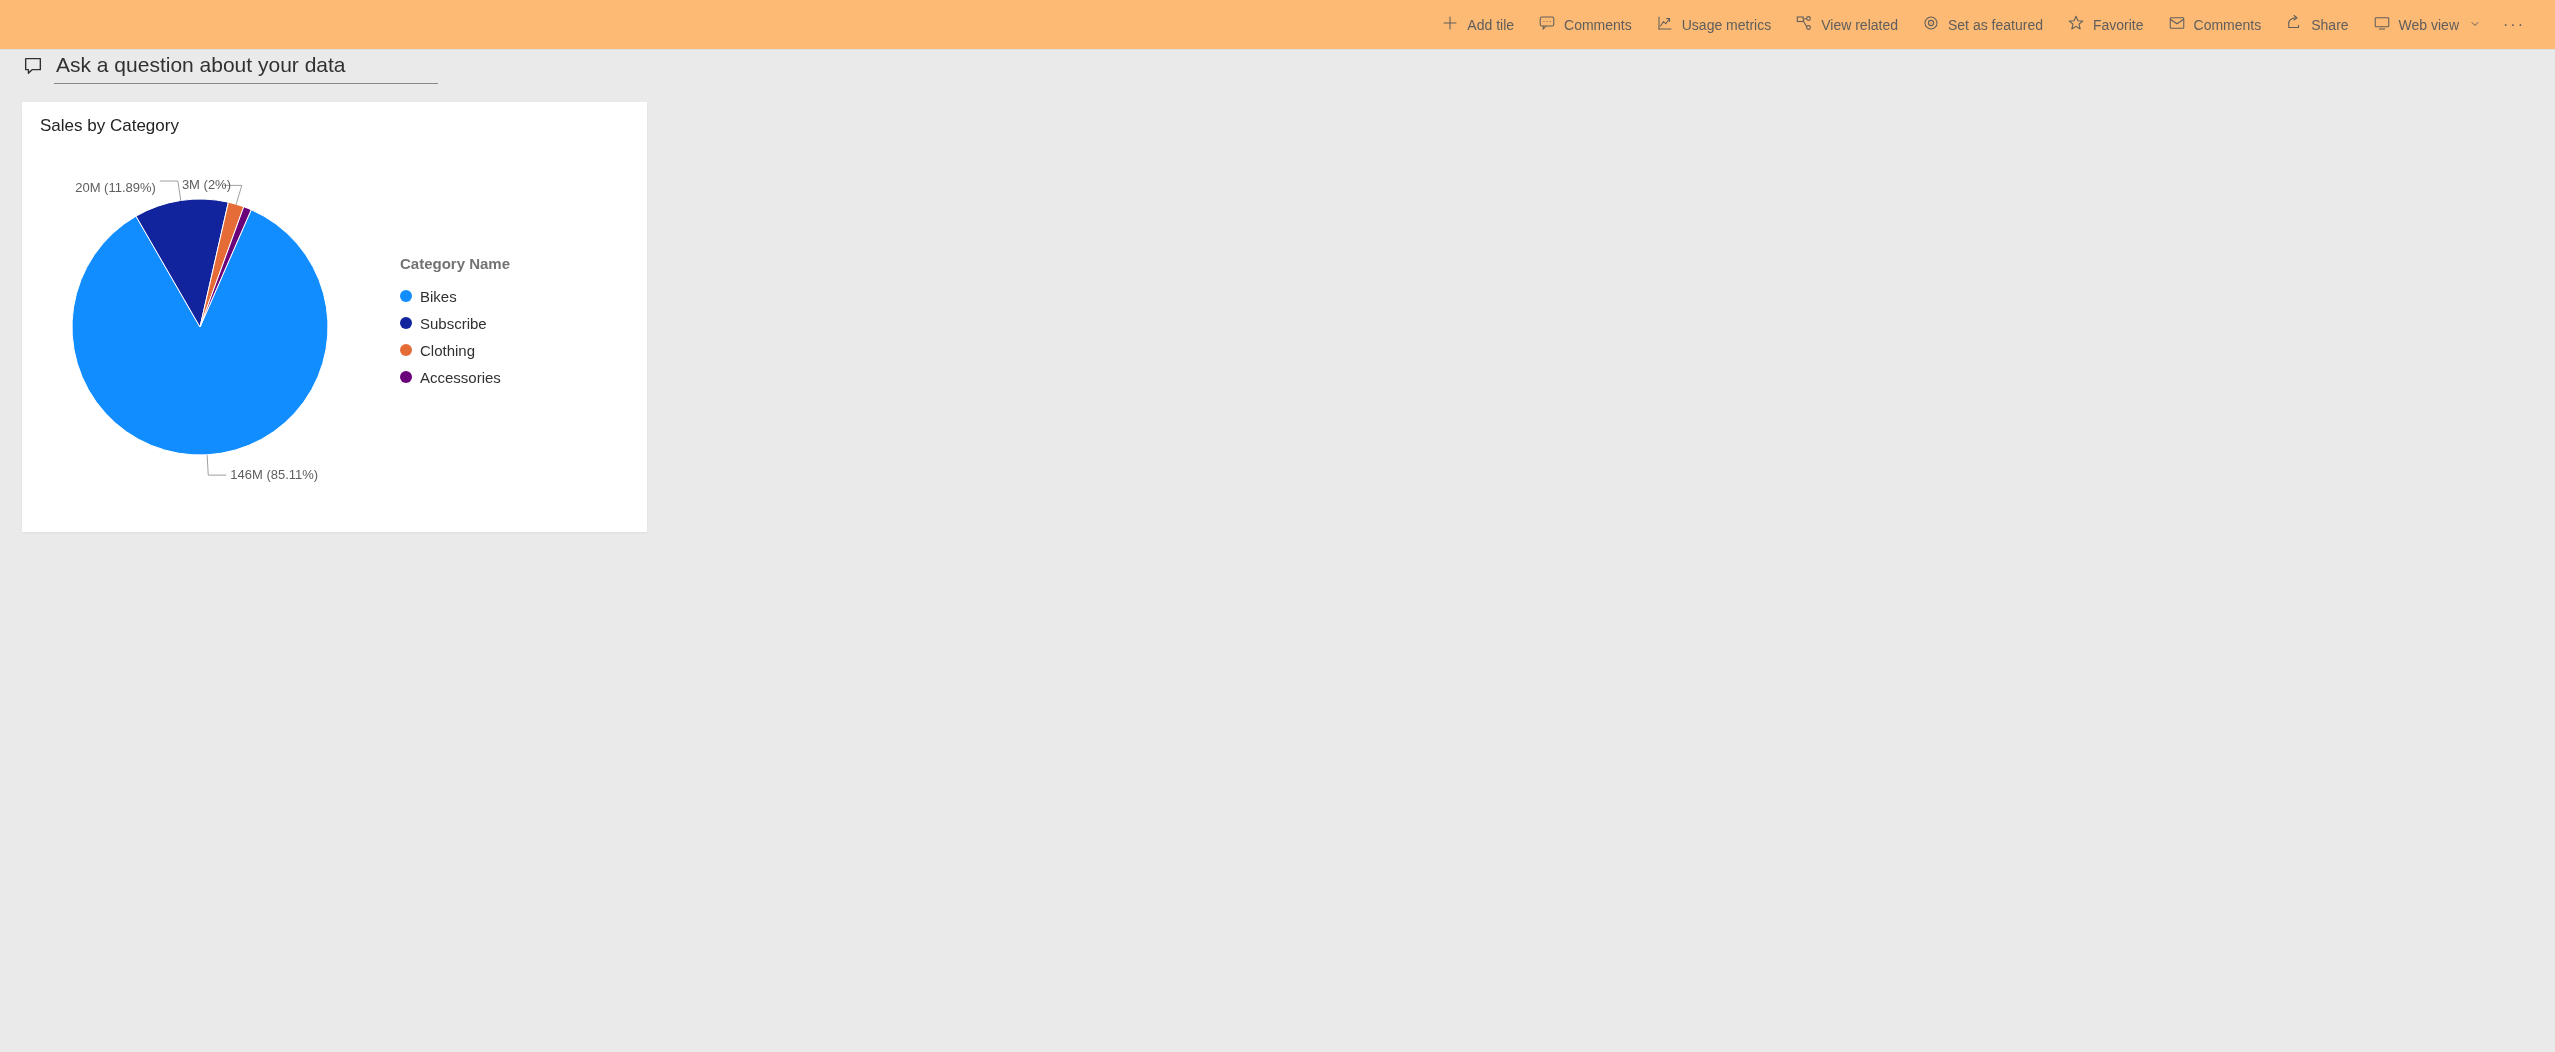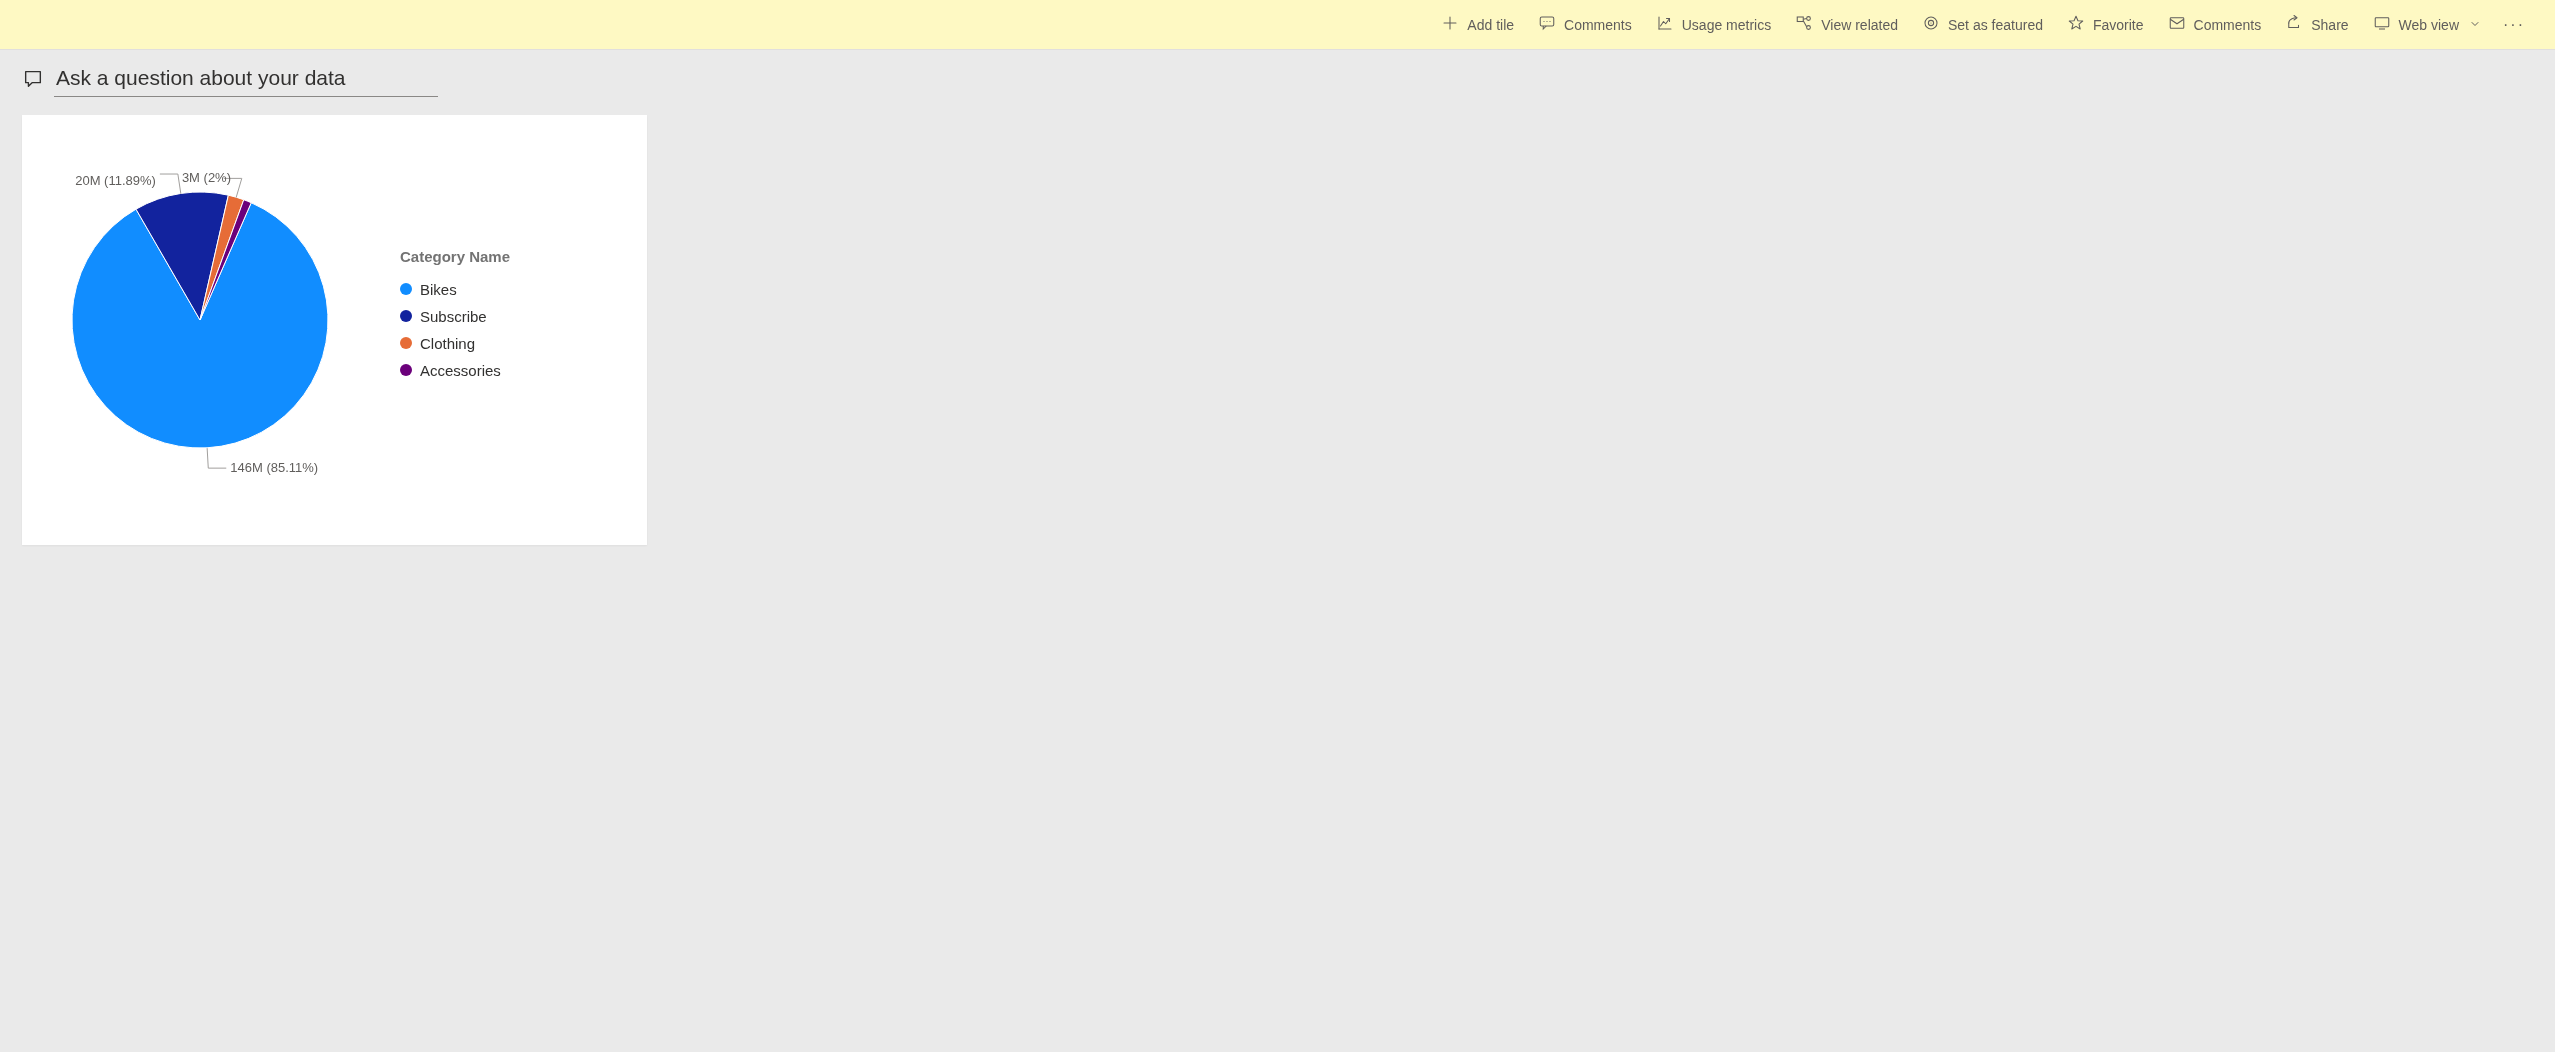--- a/index.html
+++ b/index.html
@@ -9,21 +9,21 @@
     height: 1052px;
     font-family: "Segoe UI", "Segoe UI Web", Arial, sans-serif;
     background: #eaeaea;
     color: #323130;
     -webkit-font-smoothing: antialiased;
     overflow: hidden;
   }
 
   
   .toolbar {
-    background: #fef9c3;
+    background: #fdba74;
     height: 50px;
     display: flex;
     align-items: center;
     justify-content: flex-end;
     padding: 0 20px 0 0;
     border-bottom: 1px solid #e1dfdd;
     box-sizing: border-box;
   }
   .tb-item {
     display: inline-flex;
@@ -44,21 +44,21 @@
     font-size: 16px;
     letter-spacing: 2px;
     height: 100%;
     display: inline-flex;
     align-items: center;
   }
   .chev { width: 12px !important; height: 12px !important; margin-left: 2px; }
 
   
   .qna-row {
-    padding: 14px 22px 0 22px;
+    padding: 1px 22px 0 22px;
     display: flex;
     align-items: center;
     gap: 10px;
   }
   .qna-row svg { width: 22px; height: 22px; stroke: #323130; fill: none; }
   .qna-input {
     border: none;
     border-bottom: 1px solid #8a8886;
     background: transparent;
     font-family: inherit;
@@ -246,20 +246,21 @@
   <span>
     <svg viewBox="0 0 24 24" stroke-width="1.5" stroke-linejoin="round">
         <path d="M4 4 h16 v12 h-9 l-4 4 v-4 h-3 z"></path>
       </svg>
   </span>
   <input class="qna-input" type="text" placeholder="Ask a question about your data" style="">
 </div>
 
 <div class="canvas">
   <div class="tile">
+    <div class="tile-title">Sales by Category</div>
 
     <div class="tile-body">
       <div class="chart-col">
 
         <svg class="pie-svg" id="pie" viewBox="-130 -130 260 260">
             <path d="M 0 0 L 51.24 -117.29 A 128 128 0 1 1 -64.01 -110.85 Z" fill="#118dff" stroke="#ffffff" stroke-width="1"></path>
             <path d="M 0 0 L -64.01 -110.85 A 128 128 0 0 1 28.36 -124.82 Z" fill="#12239e" stroke="#ffffff" stroke-width="1"></path>
             <path d="M 0 0 L 28.36 -124.82 A 128 128 0 0 1 43.78 -120.28 Z" fill="#e66c37" stroke="#ffffff" stroke-width="1"></path>
             <path d="M 0 0 L 43.78 -120.28 A 128 128 0 0 1 51.24 -117.29 Z" fill="#6b007b" stroke="#ffffff" stroke-width="1"></path>
           </svg>

